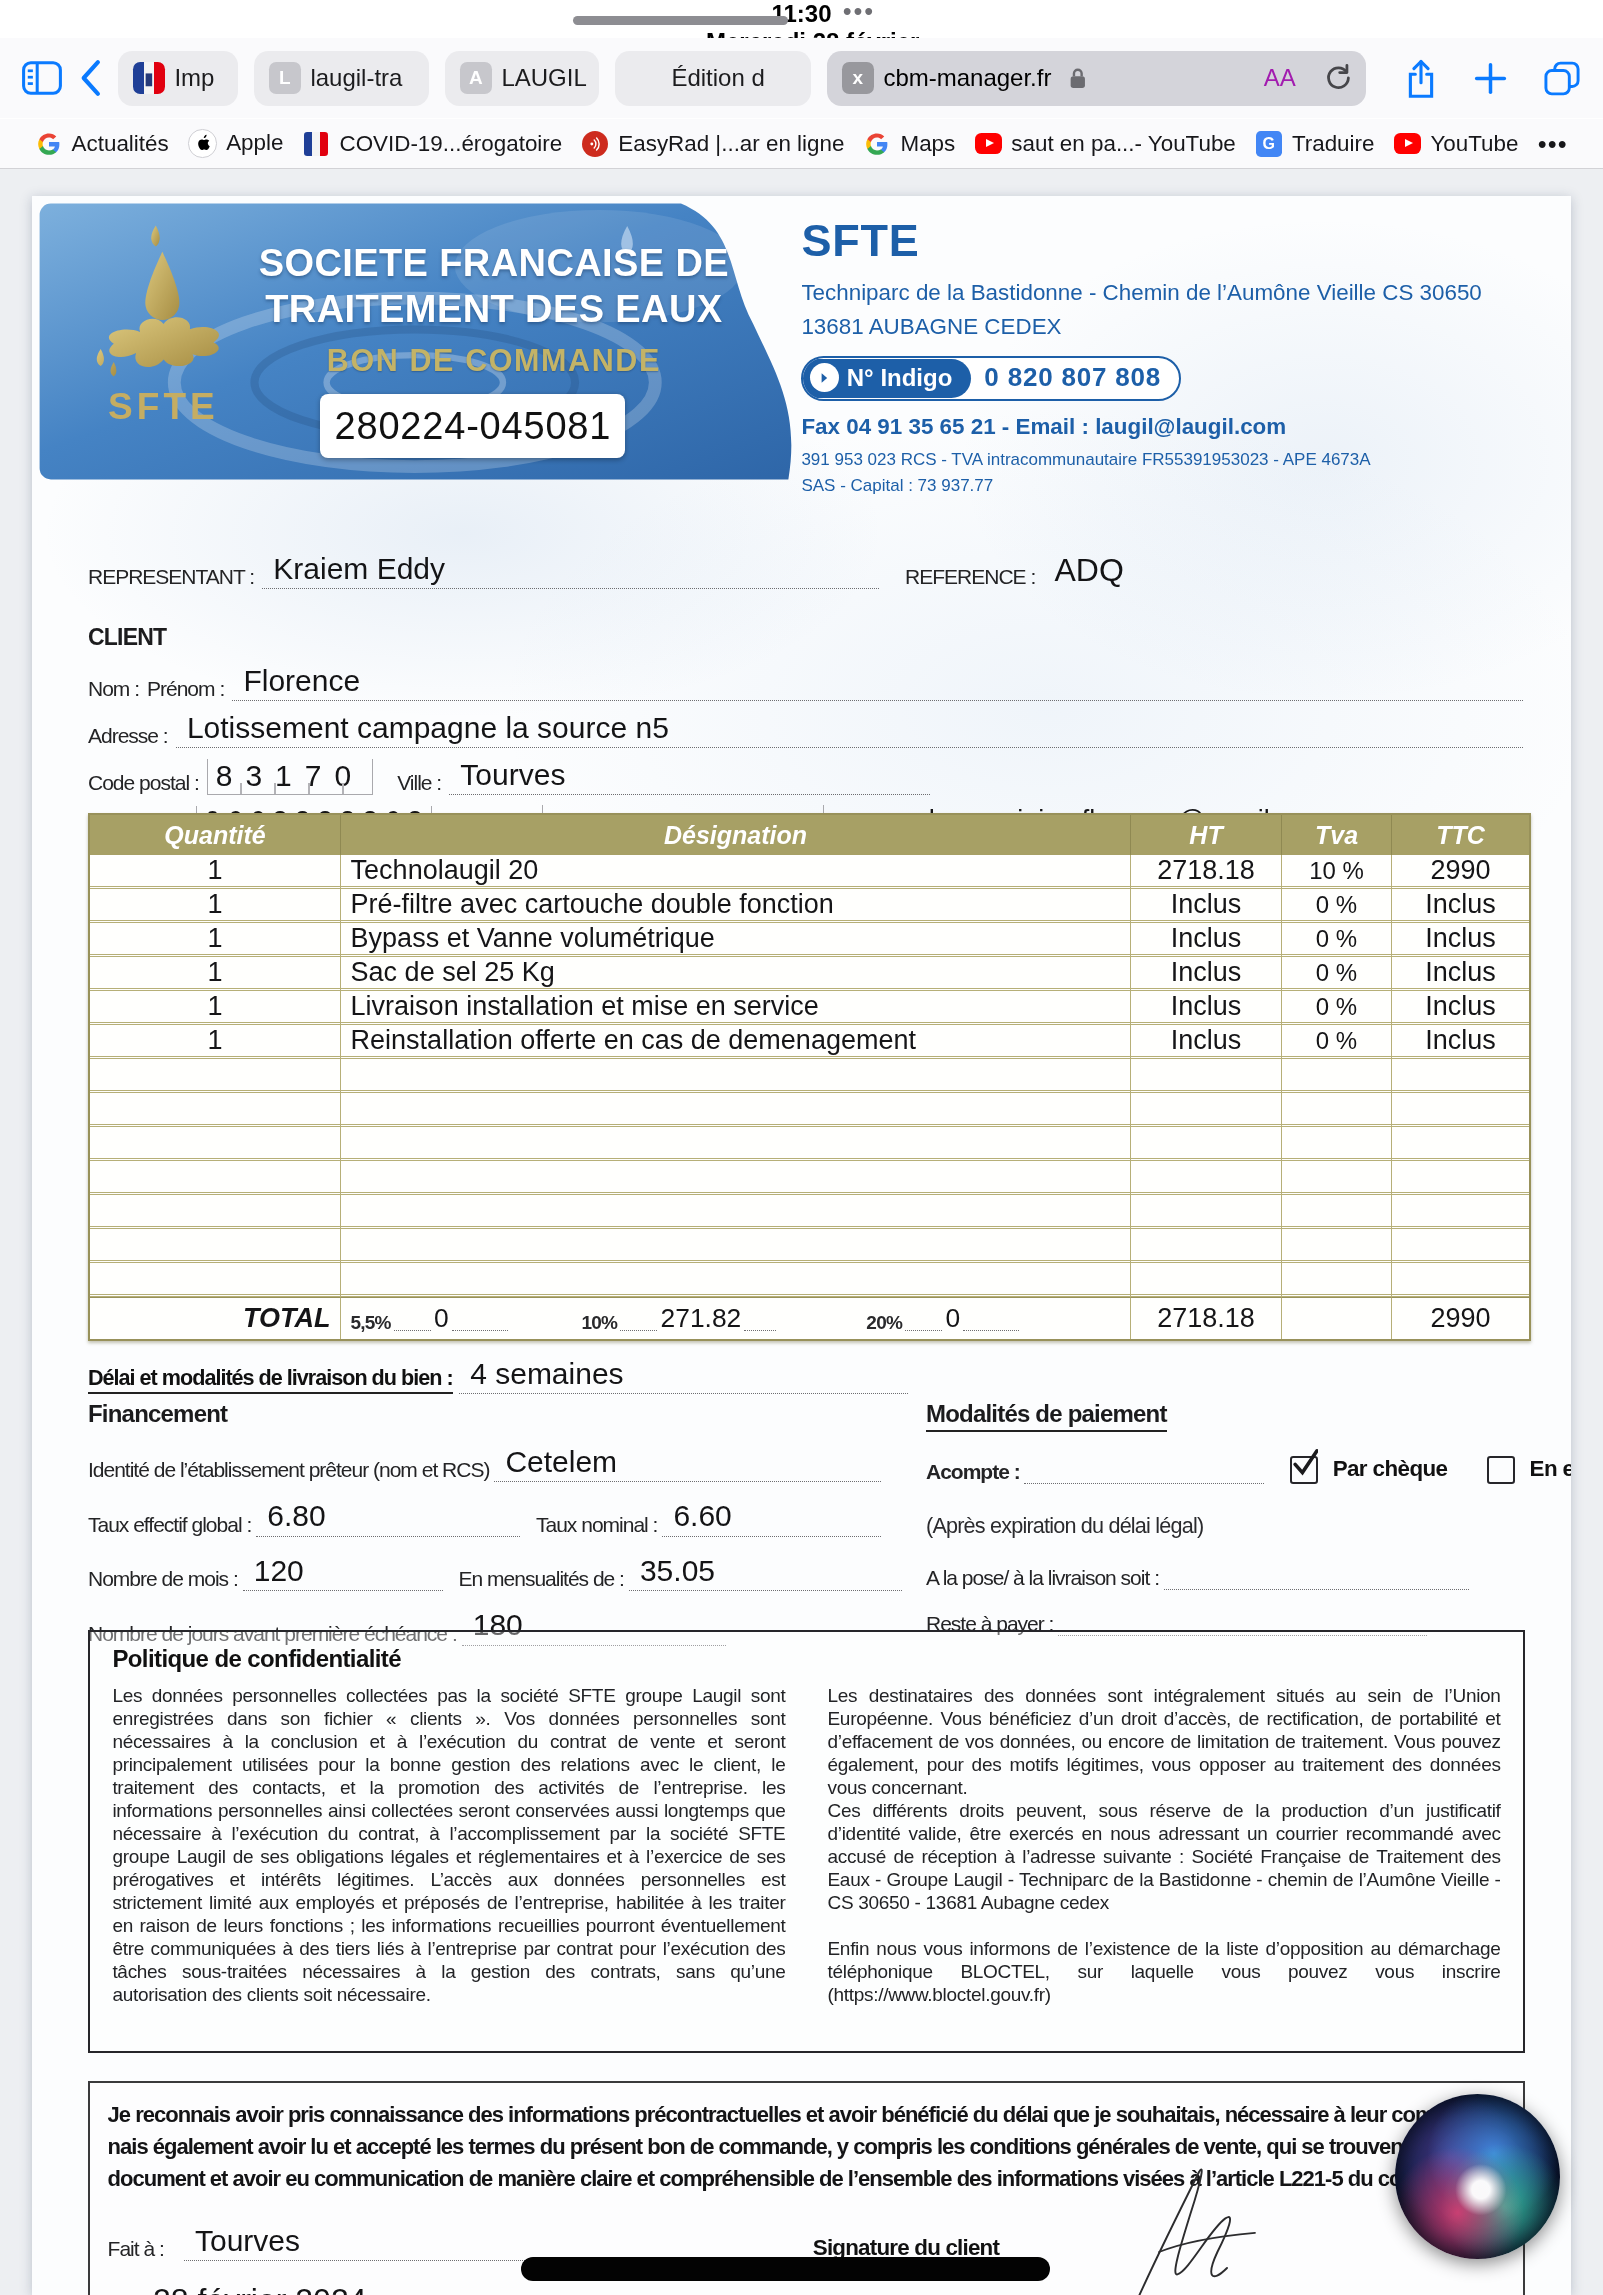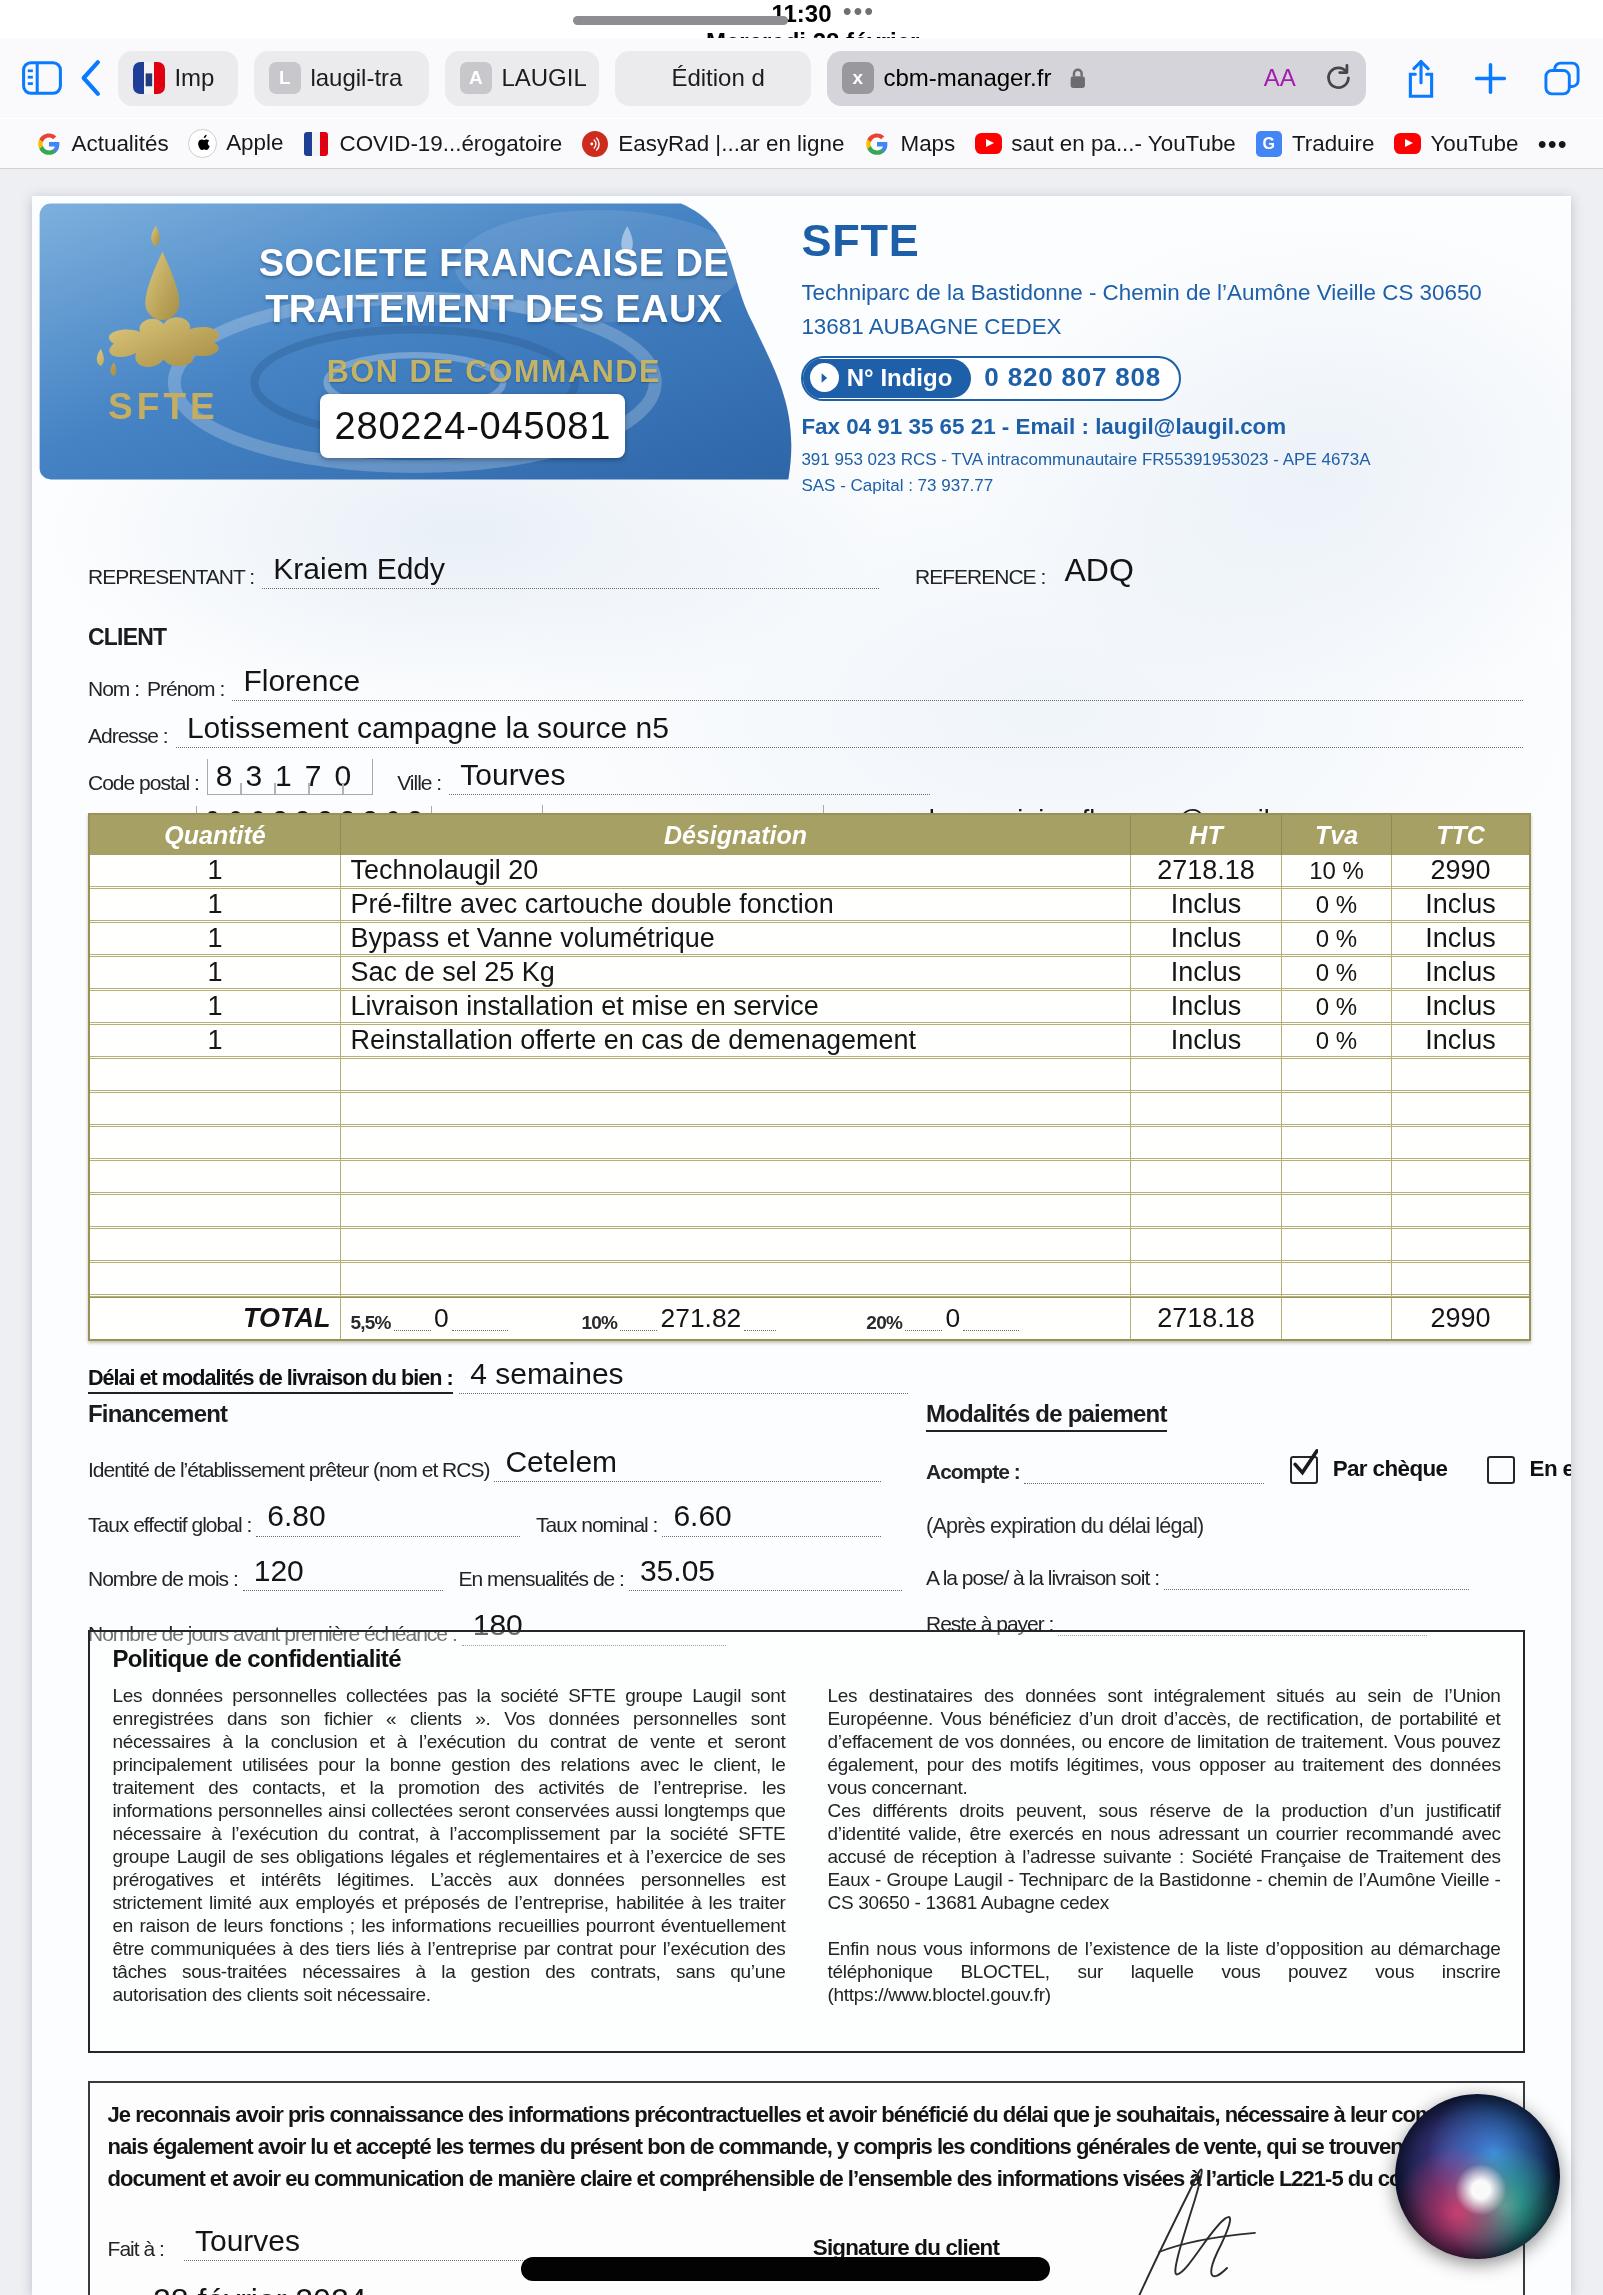--- a/index.html
+++ b/index.html
@@ -49,21 +49,21 @@
   .page::before{content:"";position:absolute;left:0;top:0;right:0;height:1363px;pointer-events:none;
     background:radial-gradient(ellipse 601px 264px at 28% 337px,rgba(130,168,210,.16),transparent 70%),
                radial-gradient(ellipse 761px 417px at 66% 513px,rgba(150,185,222,.12),transparent 72%),
                radial-gradient(ellipse 521px 345px at 84% 264px,rgba(140,176,215,.14),transparent 70%);}
   
   .dochdr{position:absolute;left:6.4px;top:6.4px;right:6.4px;height:282px;}
   .hdr-blue{position:absolute;left:0;top:0;}
   .logo{position:absolute;left:29px;top:21px;width:192px;text-align:center;}
   .logo-sfte{color:#c5ad62;font-size:37px;font-weight:700;letter-spacing:4px;margin-top:-4.8px;}
   .ctitle{position:absolute;left:215px;top:38px;width:481px;text-align:center;color:#fff;font-weight:700;font-size:38px;line-height:46px;letter-spacing:0.4px;text-shadow:0 1.6px 3.2px rgba(20,50,90,.45);}
-  .bondecmd{position:absolute;left:215px;top:152px;width:481px;text-align:center;color:#c3b367;font-weight:700;font-size:30.5px;letter-spacing:1.6px;text-shadow:0 0.8px 1.6px rgba(20,50,90,.4);}
+  .bondecmd{position:absolute;left:215px;top:141px;width:481px;text-align:center;color:#c3b367;font-weight:700;font-size:30.5px;letter-spacing:1.6px;text-shadow:0 0.8px 1.6px rgba(20,50,90,.4);}
   .orderbox{position:absolute;left:282px;top:192px;width:305px;height:64px;background:#fff;border-radius:8px;box-shadow:0 1.6px 4.8px rgba(0,0,0,.3);display:flex;align-items:center;justify-content:center;font-size:38px;color:#111;letter-spacing:0.8px;}
   .hdr-right{position:absolute;left:763px;top:13px;width:753px;color:#1d5fa8;}
   .hr-name{font-size:45px;font-weight:700;letter-spacing:0.8px;}
   .hr-a1{font-size:22.4px;margin-top:13px;}
   .hr-a2{font-size:22.4px;margin-top:8px;}
   .indigo{display:inline-flex;align-items:center;border:2.8px solid #1d5fa8;border-radius:801px;background:#fff;margin-top:16px;overflow:hidden;}
   .ind-left{display:flex;align-items:center;gap:8px;background:#1d5fa8;color:#fff;font-weight:700;font-size:24px;padding:4px 19px 5.6px 6.4px;border-radius:0 801px 801px 0;}
   .ind-circ{width:29px;height:29px;border-radius:50%;background:#fff;display:flex;align-items:center;justify-content:center;}
   .ind-num{color:#1d5fa8;font-weight:700;font-size:26px;padding:4px 17.6px 5.6px 13px;letter-spacing:0.8px;}
   .hr-fax{font-size:22.4px;font-weight:700;margin-top:13px;}
@@ -370,21 +370,21 @@
           <div class="hr-rcs">391 953 023 RCS - TVA intracommunautaire FR55391953023 - APE 4673A</div>
           <div class="hr-cap">SAS - Capital : 73 937.77</div>
         </div>
       </div>
 
       <div class="reprow row">
         <span class="lb">REPRESENTANT :</span>
         <span class="rl" style="flex:0 0 617px;">
             <span class="v">Kraiem Eddy</span>
           </span>
-        <span class="lb" style="margin-left:28px;">REFERENCE :</span>
+        <span class="lb" style="margin-left:18px;">REFERENCE :</span>
         <span class="v" style="font-size:32px;margin-left:11.2px;">ADQ</span>
       </div>
 
       <div class="client">
         <div class="chead">CLIENT</div>
         <div class="row" style="margin-top:13px;">
           <span class="lb">Nom :</span>
           <span class="lb">Prénom :</span>
           <span class="rl" style="flex:1;">
               <span class="v">Florence</span>

